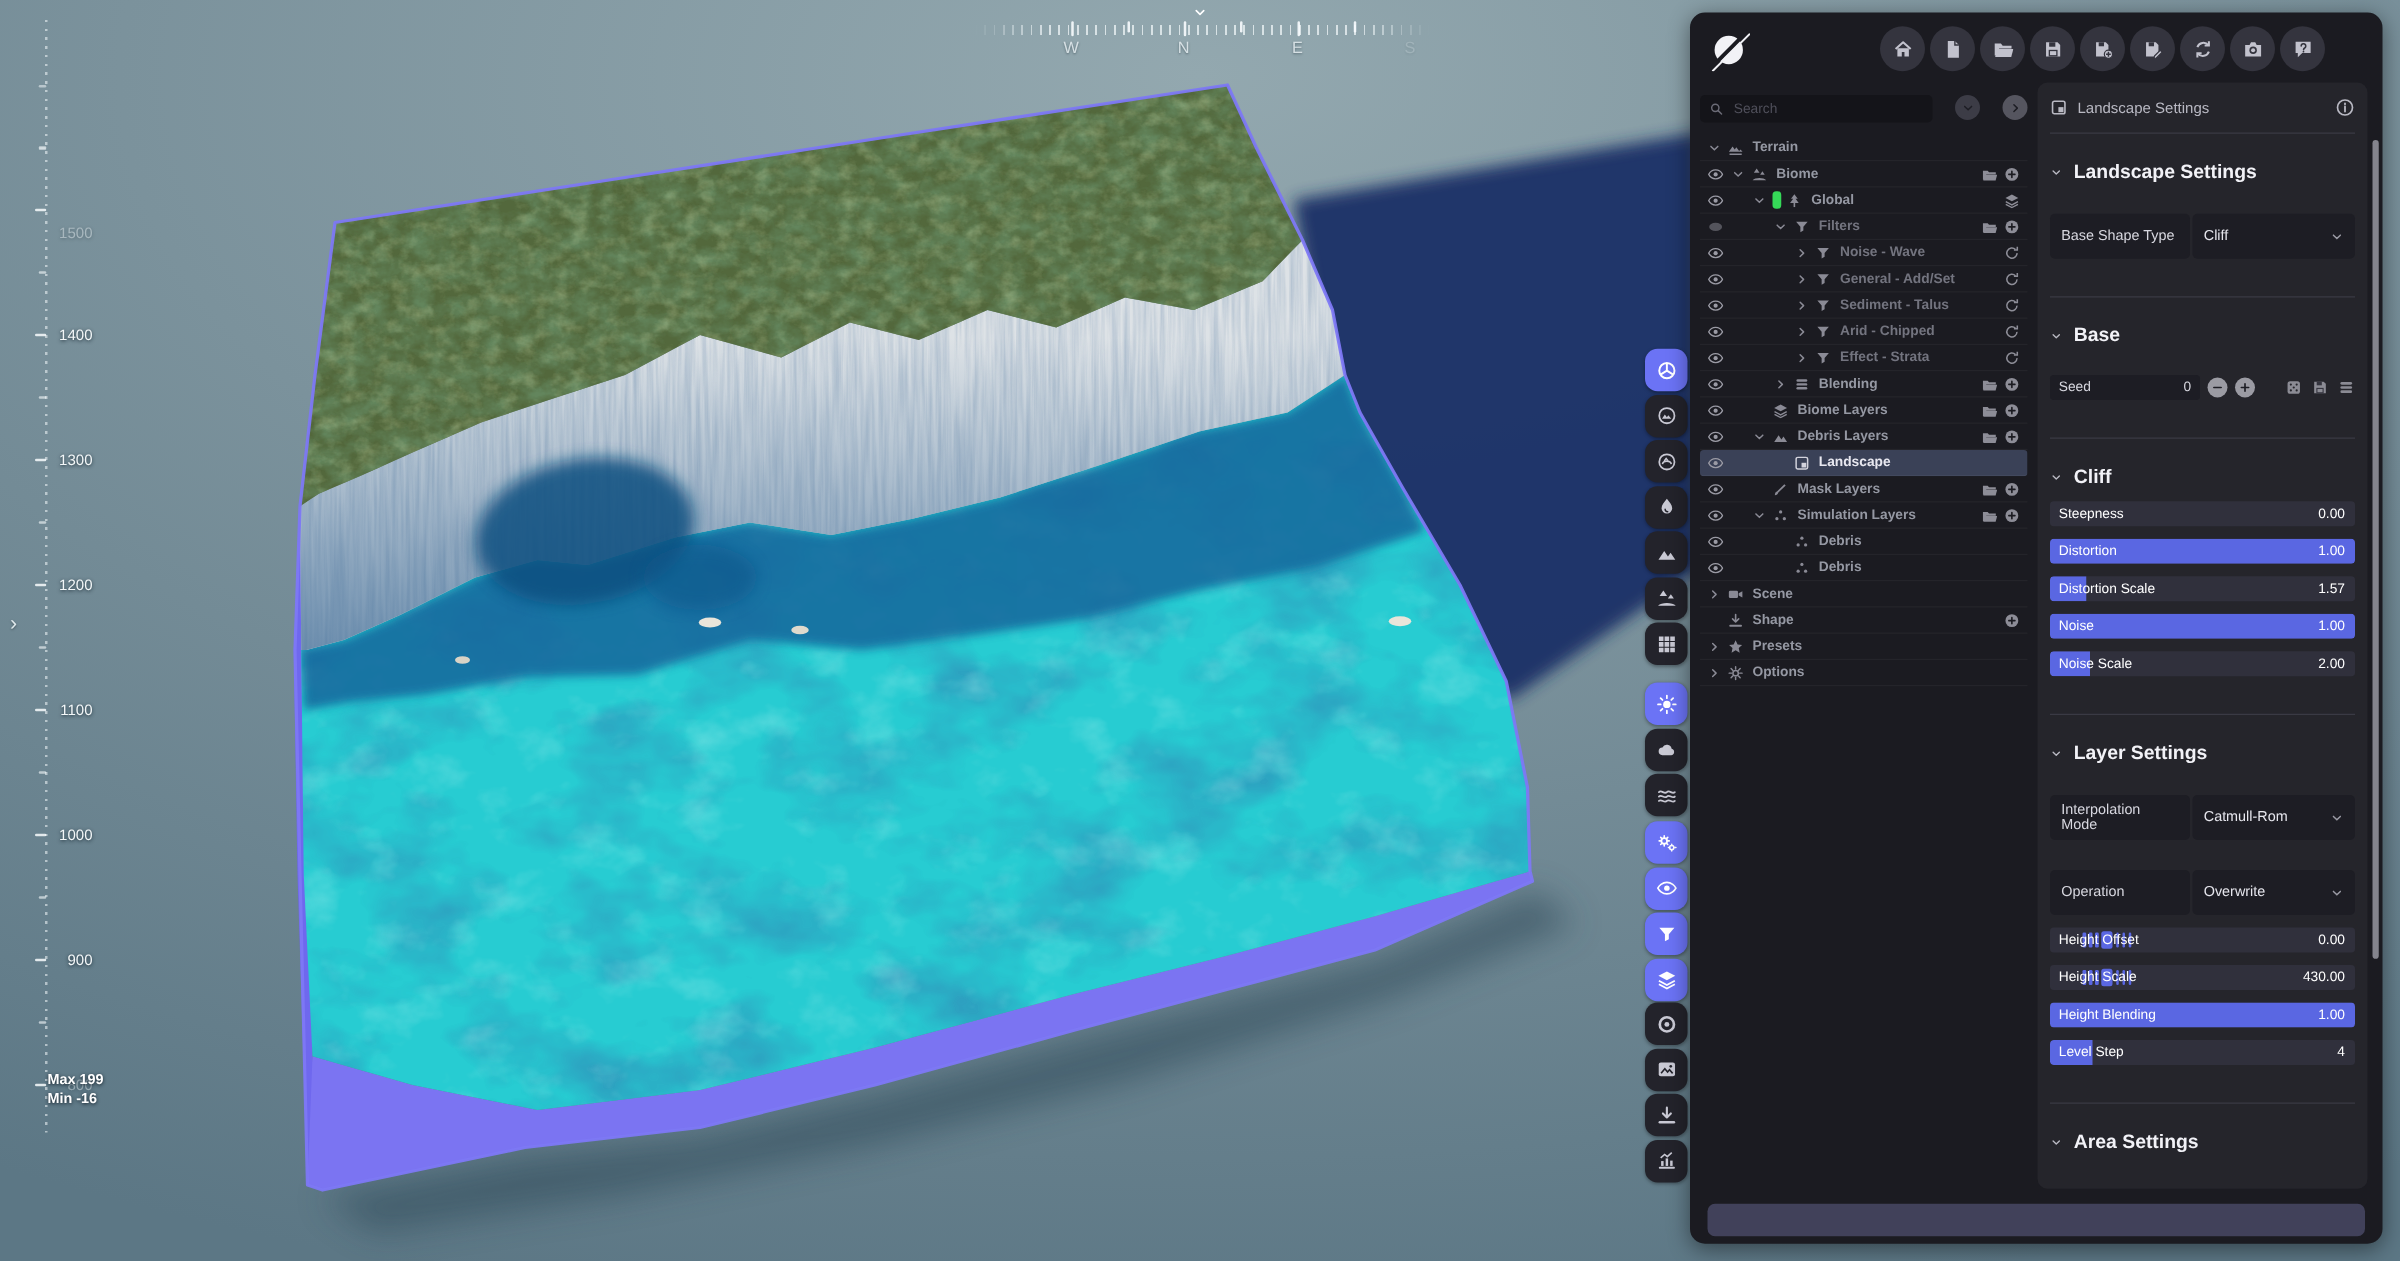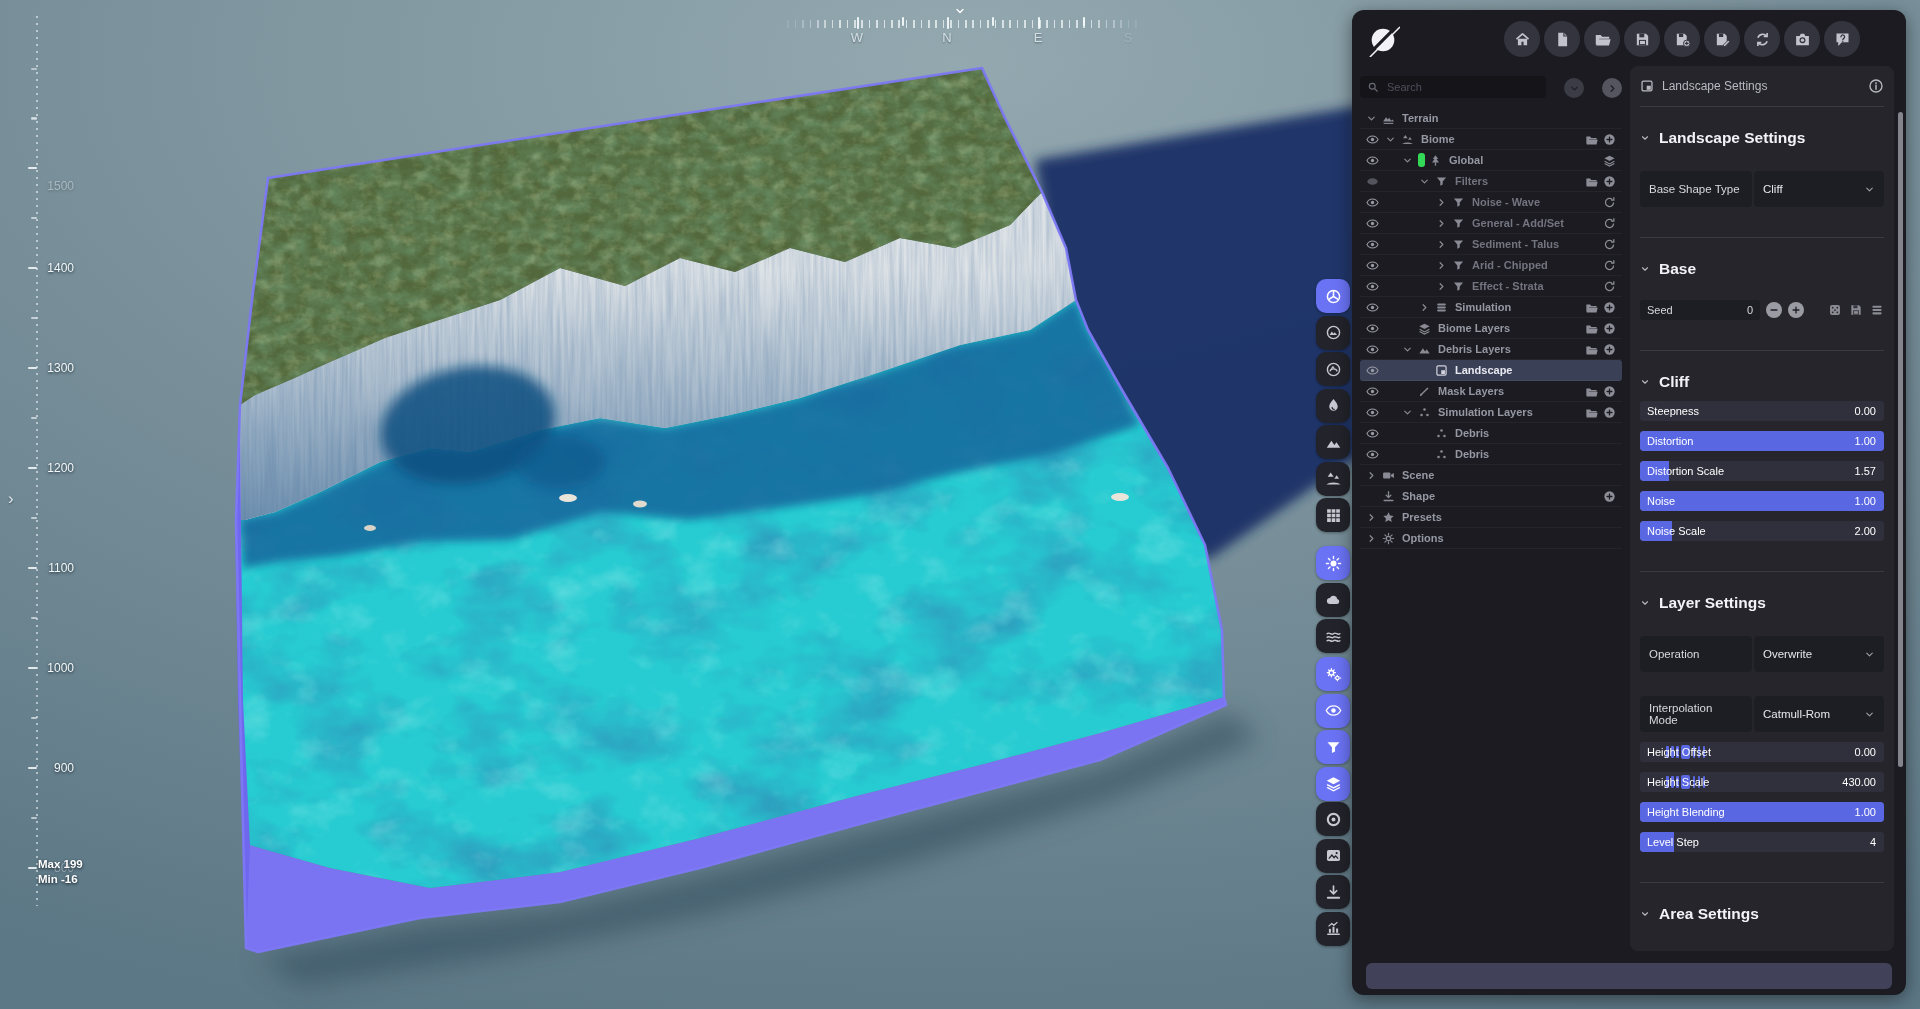--- a/index.html
+++ b/index.html
@@ -44,21 +44,21 @@
   #panel{position:absolute;left:1352px;top:10px;width:554px;height:985px;background:#1b1b21;
     border-radius:12px;box-shadow:0 4px 18px rgba(0,0,0,.45);}
   #panel-top{position:absolute;left:0;top:0;right:0;height:58px;}
   #logo{position:absolute;left:14px;top:13px;width:34px;height:34px;}
   #top-actions{position:absolute;right:46px;top:11px;display:flex;gap:4px;}
   .tbtn{width:36px;height:36px;border-radius:50%;background:#34343e;color:#c2c2cd;display:flex;
     align-items:center;justify-content:center;cursor:pointer;}
   .tbtn .ic{width:17px;height:17px;}
   
   #tree-pane{position:absolute;left:8px;top:66px;width:262px;bottom:60px;}
-  #search-row{display:flex;align-items:flex-end;gap:18px;height:22px;margin-bottom:8px;}
+  #search-row{display:flex;align-items:flex-start;gap:18px;height:22px;margin-bottom:8px;}
   #search-box{flex:1;display:flex;align-items:center;gap:6px;background:#141419;border-radius:4px;
     height:22px;padding:0 7px;color:#6b6b76;}
   #search-box input{background:none;border:none;outline:none;color:#aeaeb8;font-size:11px;width:100%;}
   #search-box input::placeholder{color:#4f4f5a;}
   .sc-btn{width:20px;height:20px;border-radius:50%;display:flex;align-items:center;justify-content:center;
     color:#1d1d24;cursor:pointer;}
   .sc-btn .ic{width:11px;height:11px;}
   #tree{position:absolute;left:0;right:0;top:32px;bottom:0;font-weight:bold;}
   .trow{display:flex;align-items:center;height:20px;padding:0 4px 0 6px;
     border-bottom:1px solid rgba(255,255,255,.045);font-size:11px;color:#9598a3;cursor:pointer;}
@@ -880,21 +880,21 @@
             <span class="chev">
               <svg class="ic">
                 <use href="#i-chev-r"></use>
               </svg>
             </span>
             <span class="nicon">
               <svg class="ic">
                 <use href="#i-stack"></use>
               </svg>
             </span>
-            <span class="lbl">Simulation</span>
+            <span class="lbl">Blending</span>
             <span class="ricon">
               <svg class="ic">
                 <use href="#i-folder"></use>
               </svg>
             </span>
             <span class="ricon">
               <svg class="ic">
                 <use href="#i-plus-c"></use>
               </svg>
             </span>
@@ -1207,33 +1207,33 @@
             <span class="sl-val">2.00</span>
           </div>
           <div class="divider"></div>
           <div class="sec-head">
             <svg class="ic" style="width: 10px; height: 10px;">
               <use href="#i-chev-d"></use>
             </svg>
             <span>Layer Settings</span>
           </div>
           <div class="dd-row">
+            <div class="lab-box">Interpolation Mode</div>
+            <div class="sel-box">
+              <span>Catmull-Rom</span>
+              <span class="sp"></span>
+              <svg class="ic" style="width: 11px; height: 11px;">
+                <use href="#i-chev-d"></use>
+              </svg>
+            </div>
+          </div>
+          <div class="dd-row">
             <div class="lab-box">Operation</div>
             <div class="sel-box">
               <span>Overwrite</span>
-              <span class="sp"></span>
-              <svg class="ic" style="width: 11px; height: 11px;">
-                <use href="#i-chev-d"></use>
-              </svg>
-            </div>
-          </div>
-          <div class="dd-row">
-            <div class="lab-box">Interpolation Mode</div>
-            <div class="sel-box">
-              <span>Catmull-Rom</span>
               <span class="sp"></span>
               <svg class="ic" style="width: 11px; height: 11px;">
                 <use href="#i-chev-d"></use>
               </svg>
             </div>
           </div>
           <div class="sl-row">
             <div class="sl-ticks">
               <i></i>
               <i></i>

